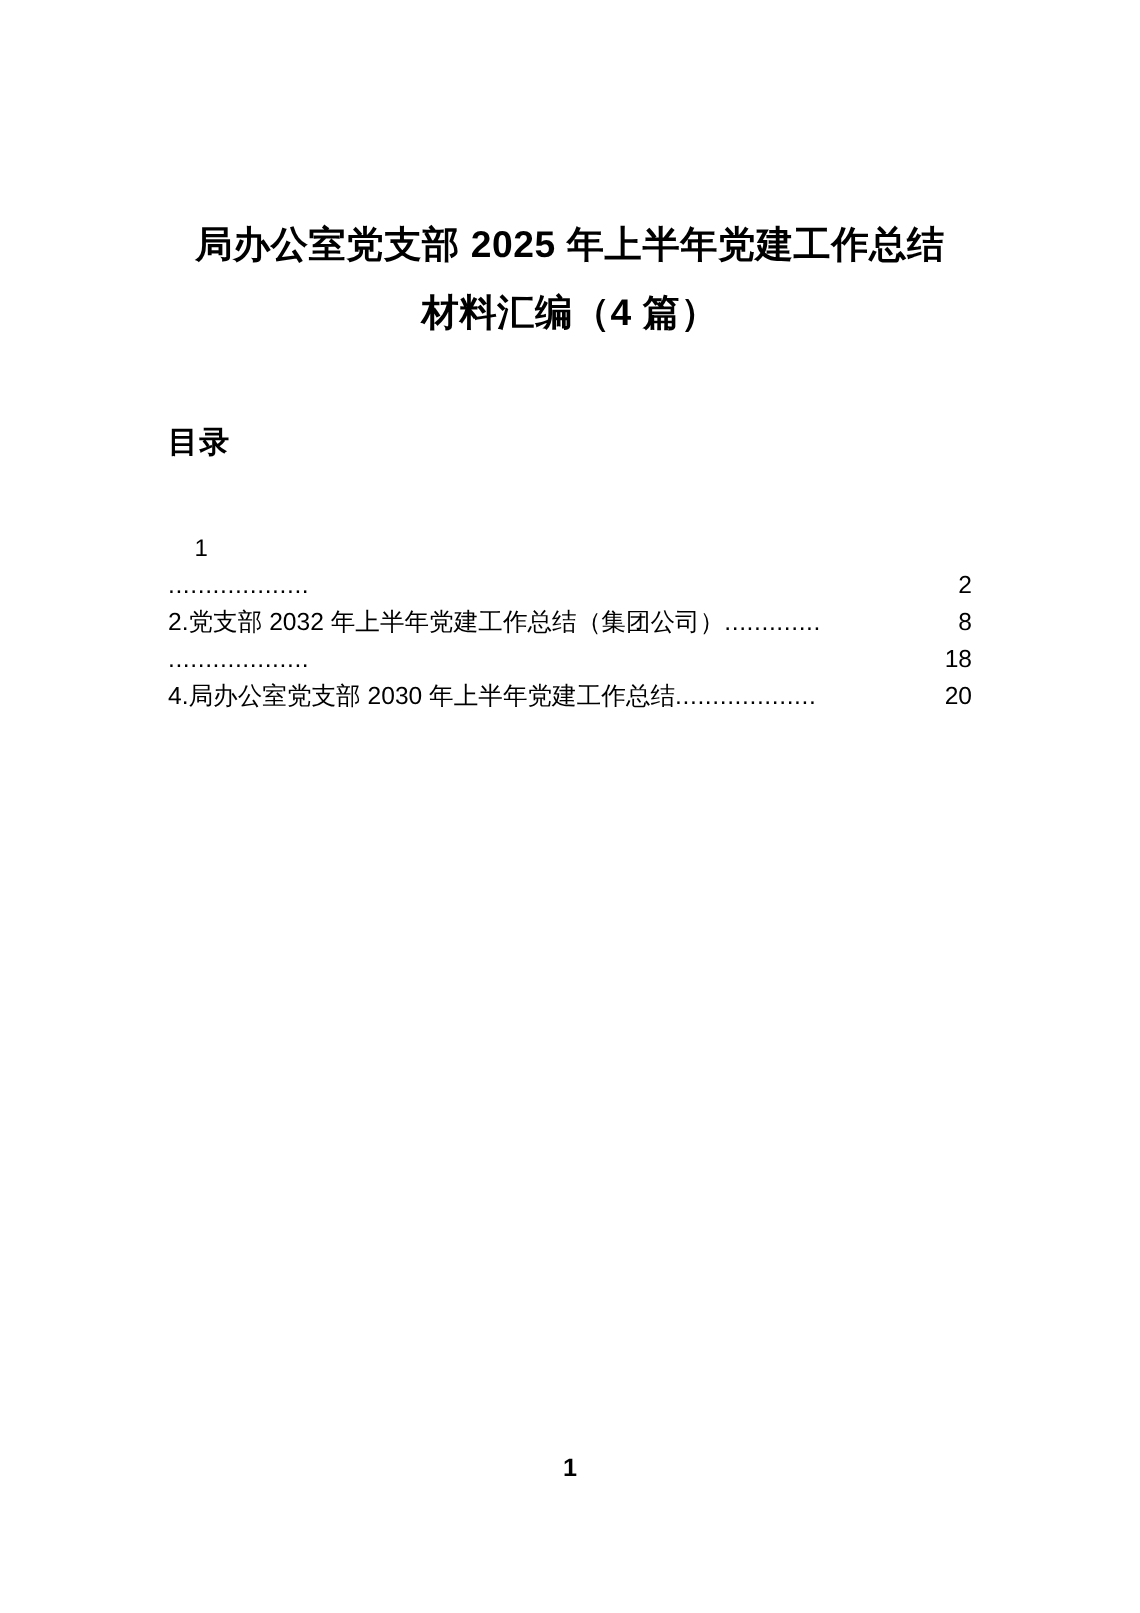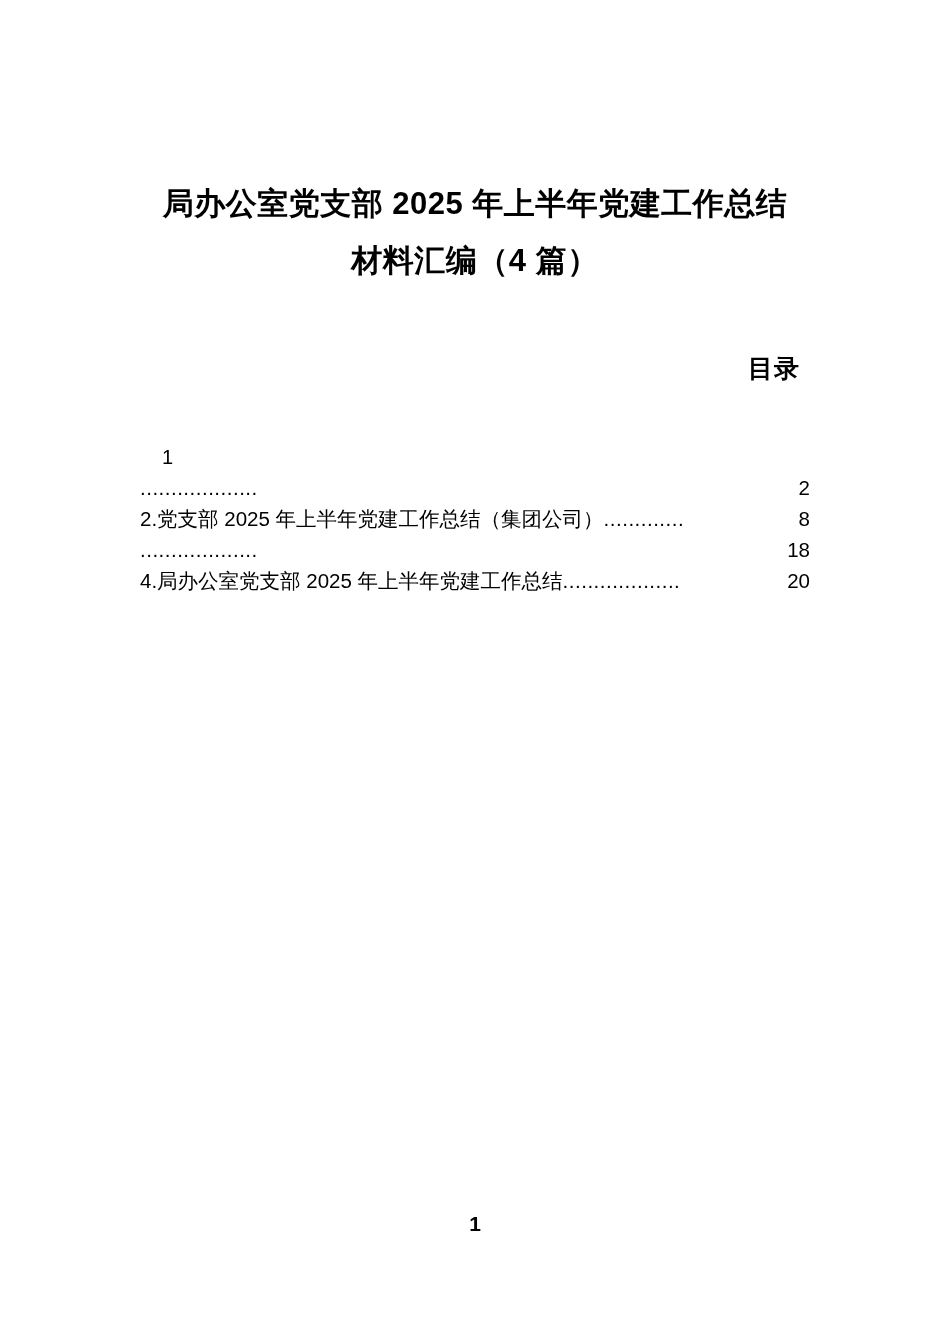--- a/index.html
+++ b/index.html
@@ -25,25 +25,25 @@
   .doc-title {
     margin: 10px;
     padding-top: 165px;
     font-size: 31px;
     font-weight: bold;
     line-height: 1.85;
     text-align: center;
     letter-spacing: 0.5px;
   }
   .toc-heading {
-    margin: 10px;
+    margin: 0;
     padding-top: 52px;
     font-size: 25px;
     font-weight: bold;
-    text-align: right;
+    text-align: left;
     letter-spacing: 1px;
   }
   .toc {
     margin-top: 58px;
   }
   .toc-first-number {
     font-size: 20px;
     line-height: 1.45;
     padding-left: 22px;
   }
@@ -90,32 +90,32 @@
   <div class="toc">
 
     <div class="toc-first-number">1</div>
 
     <div class="toc-entry">
       <span class="toc-dots">...................</span>
       <span class="toc-page">2</span>
     </div>
 
     <div class="toc-entry">
-      <span class="toc-label">2.党支部 2025 年上半年党建工作总结（集团公司）</span>
+      <span class="toc-label">2.党支部 2032 年上半年党建工作总结（集团公司）</span>
       <span class="toc-dots">.............</span>
       <span class="toc-page">8</span>
     </div>
 
     <div class="toc-entry">
       <span class="toc-dots">...................</span>
       <span class="toc-page">18</span>
     </div>
 
     <div class="toc-entry">
-      <span class="toc-label">4.局办公室党支部 2025 年上半年党建工作总结</span>
+      <span class="toc-label">4.局办公室党支部 2030 年上半年党建工作总结</span>
       <span class="toc-dots">...................</span>
       <span class="toc-page">20</span>
     </div>
 
   </div>
 
   <div class="page-number">1</div>
 
 </div>
 

